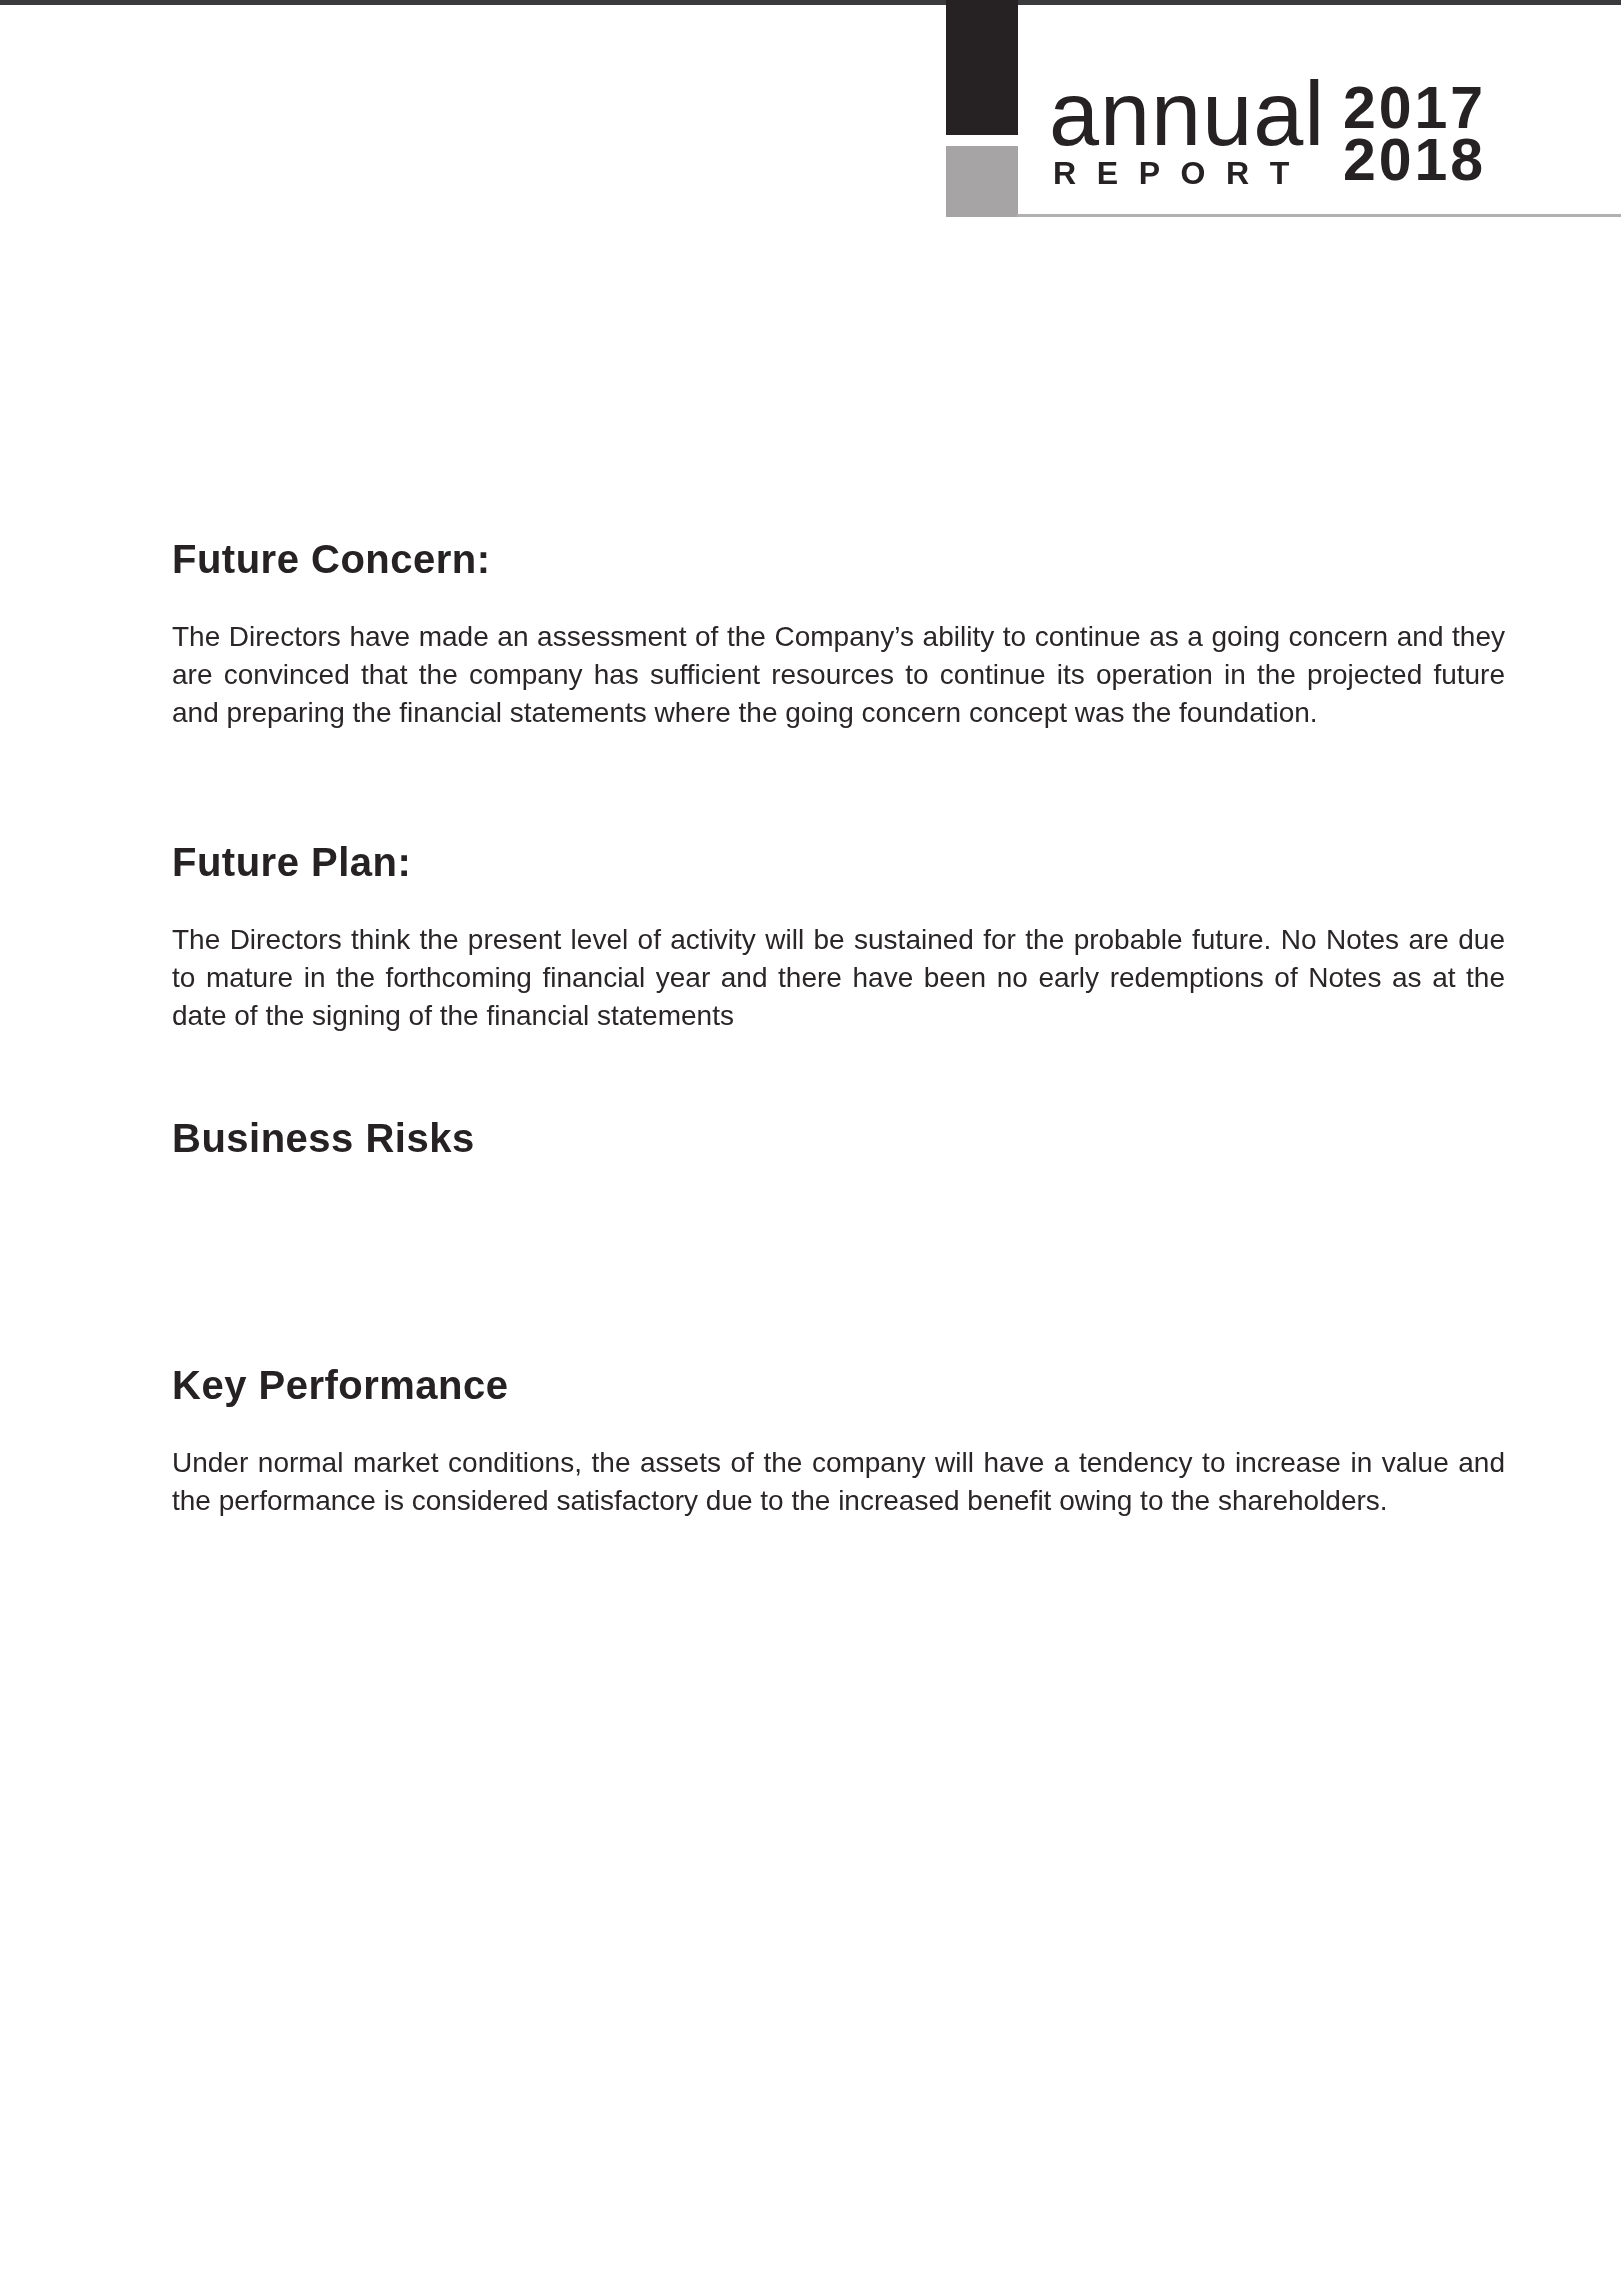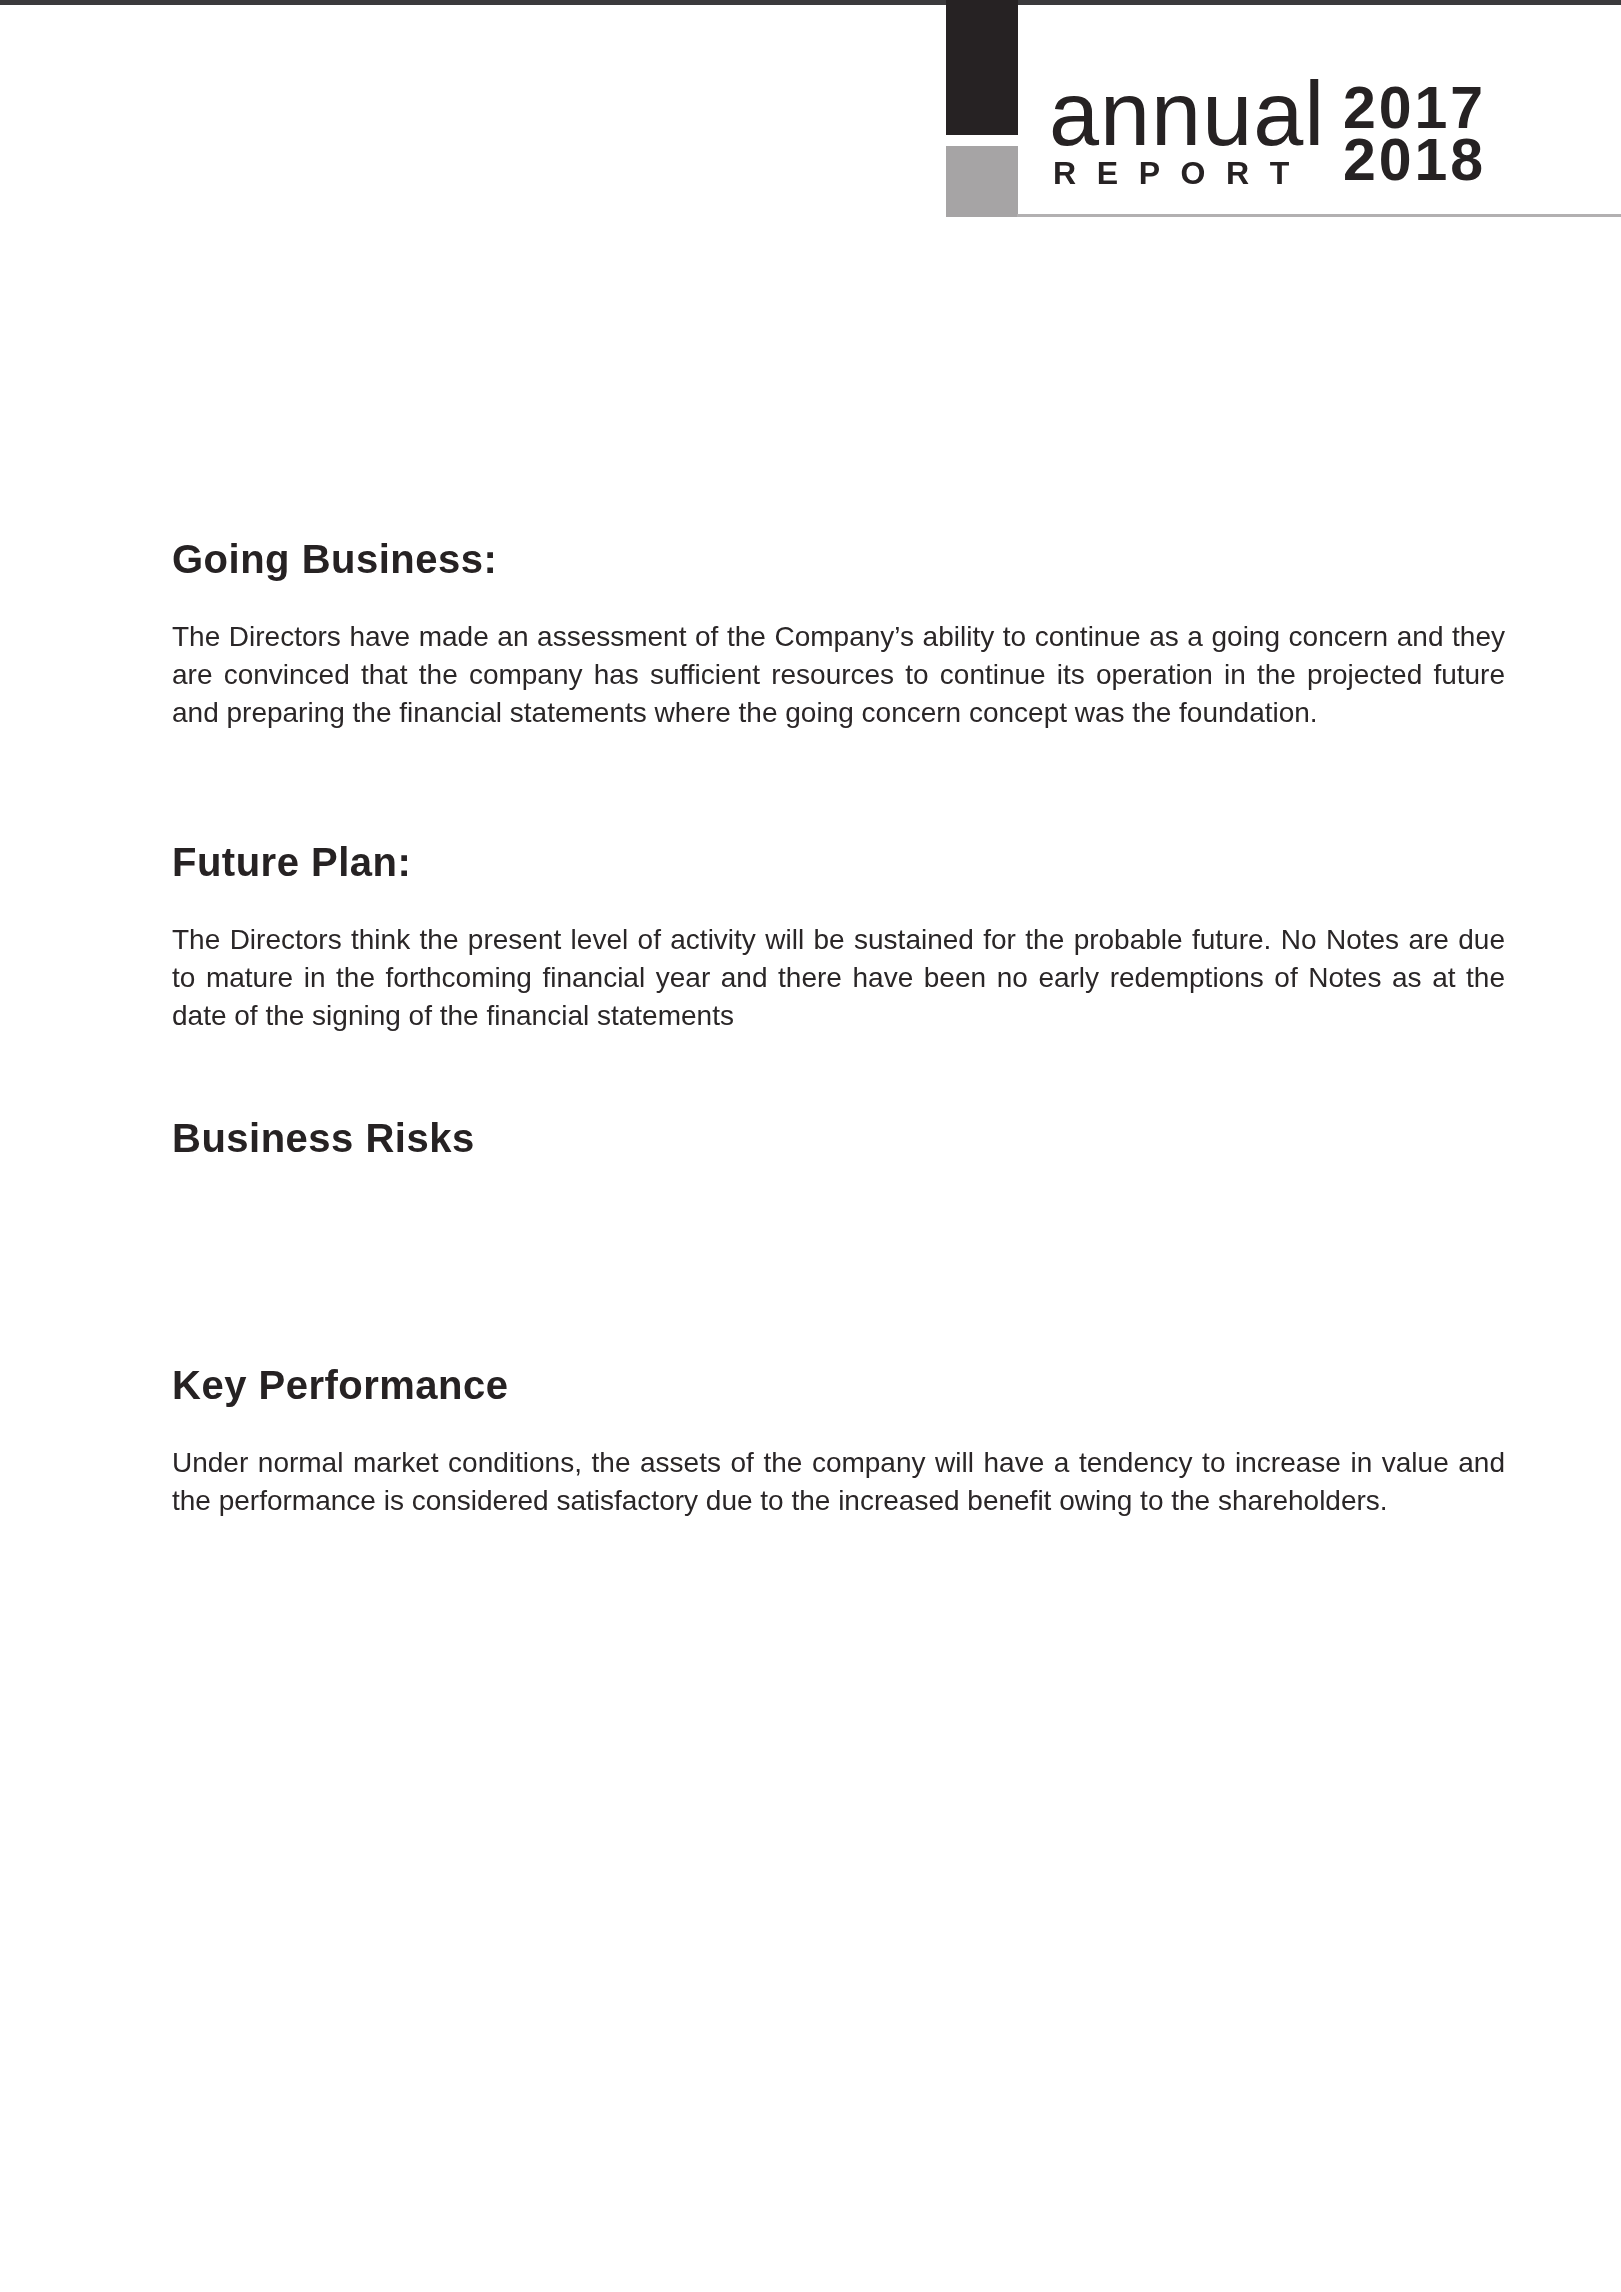--- a/index.html
+++ b/index.html
@@ -106,21 +106,21 @@
   <div class="mast-gray-square"></div>
   <div class="mast-bottom-rule"></div>
   <div class="logo-annual">annual</div>
   <div class="logo-report">REPORT</div>
   <div class="logo-years">
     <div>2017</div>
     <div>2018</div>
   </div>
 
   <div class="section sec-1">
-    <h2>Going Business:</h2>
+    <h2>Future Concern:</h2>
     <p>The Directors have made an assessment of the Company’s ability to continue as a going concern and they are convinced that the company has sufficient resources to continue its operation in the projected future and preparing the financial statements where the going concern concept was the foundation.</p>
   </div>
 
   <div class="section sec-2">
     <h2>Future Plan:</h2>
     <p>The Directors think the present level of activity will be sustained for the probable future. No Notes are due to mature in the forthcoming financial year and there have been no early redemptions of Notes as at the date of the signing of the financial statements</p>
   </div>
 
   <div class="section sec-3">
     <h2>Business Risks</h2>

